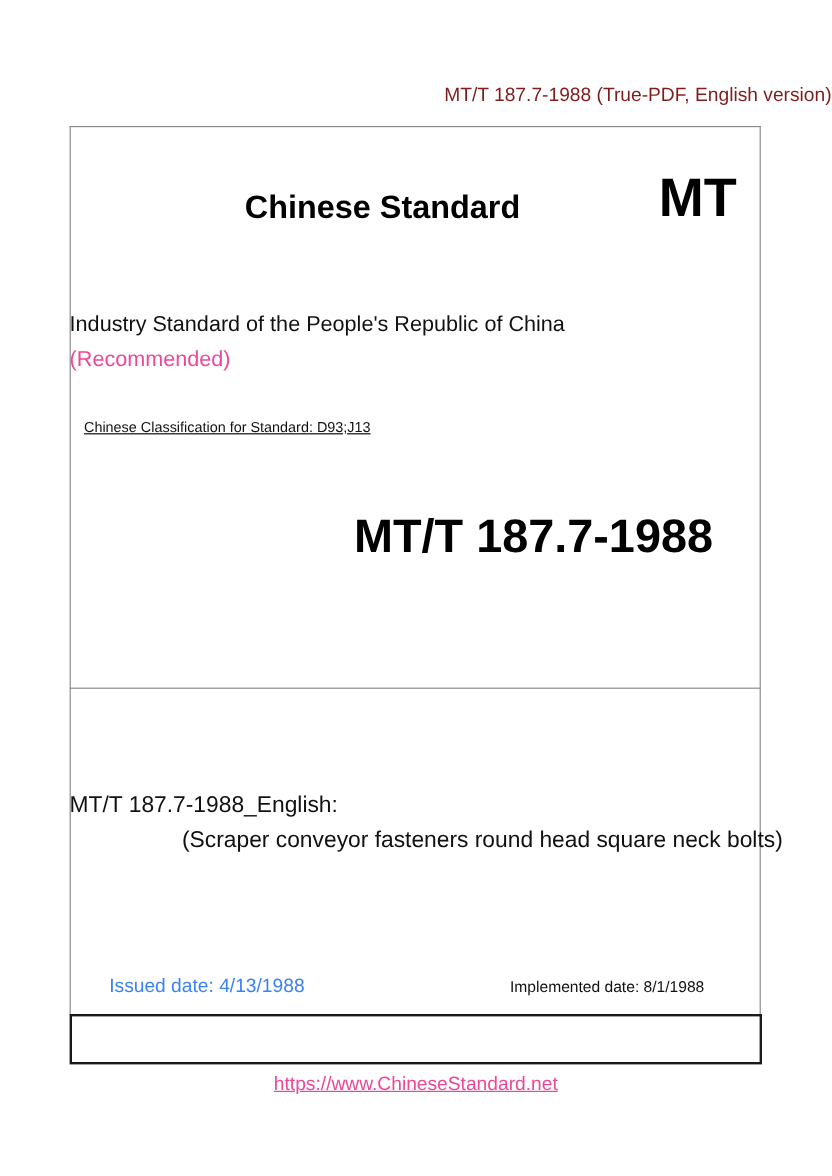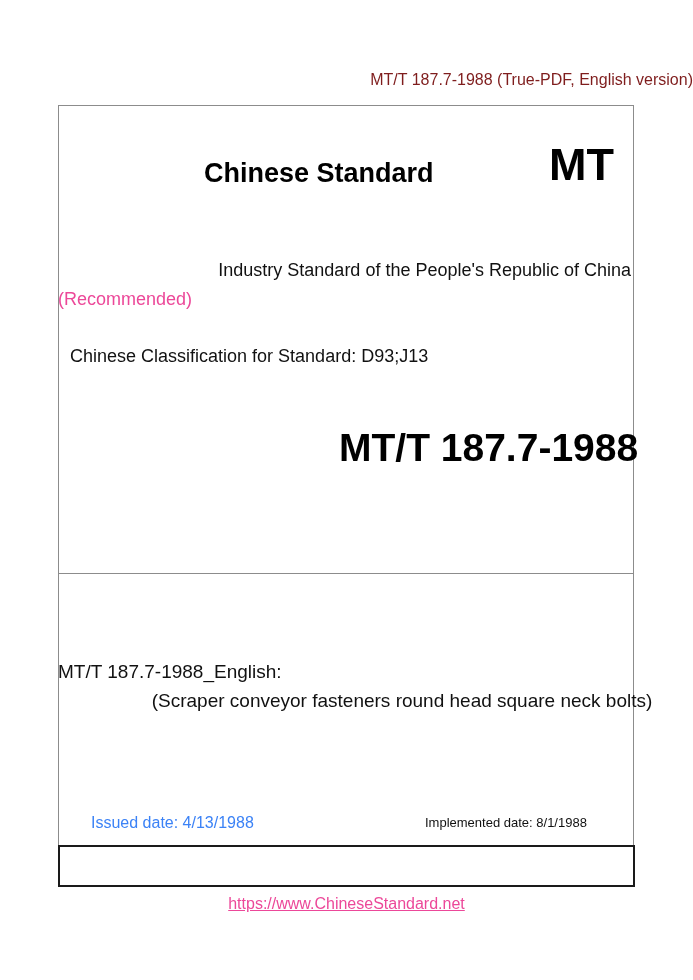--- a/index.html
+++ b/index.html
@@ -24,32 +24,32 @@
       left: 58px; top: 845px; width: 577px; height: 42px;
       border: 2px solid #1a1a1a; box-sizing: border-box;
     }
     .chinese-standard {
       left: 204px; top: 157px; font-size: 27px; font-weight: bold; line-height: 32px;
     }
     .mt-code {
       left: 549px; top: 140px; font-size: 45px; font-weight: bold; line-height: 50px; text-align: center;
     }
     .industry-line {
-      left: 58px; width: 573px; top: 259px; text-align: right;
+      left: 58px; width: 573px; top: 259px; text-align: left;
       font-size: 18px; line-height: 22px; color: #111;
     }
     .recommended-line {
       left: 58px; width: 676px; top: 288px; 
       font-size: 18px; line-height: 22px; color: #ec4899;
     }
     .classification {
-      left: 70px; top: 348px; font-size: 18px; line-height: 16px; color: #111;
+      left: 70px; top: 348px; font-size: 12px; line-height: 16px; color: #111; text-decoration: underline;
     }
     .std-number {
-      left: 295px; top: 425px; font-size: 39px; font-weight: bold; line-height: 46px; margin-left: 44px;
+      left: 295px; top: 425px; font-size: 39px; font-weight: bold; line-height: 46px;
     }
     .english-title {
       left: 58px; width: 576px; top: 660px; text-align: left;
       font-size: 19px; line-height: 24px; color: #111;
     }
     .english-subtitle {
       left: 58px; width: 688px; top: 689px; text-align: center;
       font-size: 19px; line-height: 24px; color: #111;
     }
     .issued {

